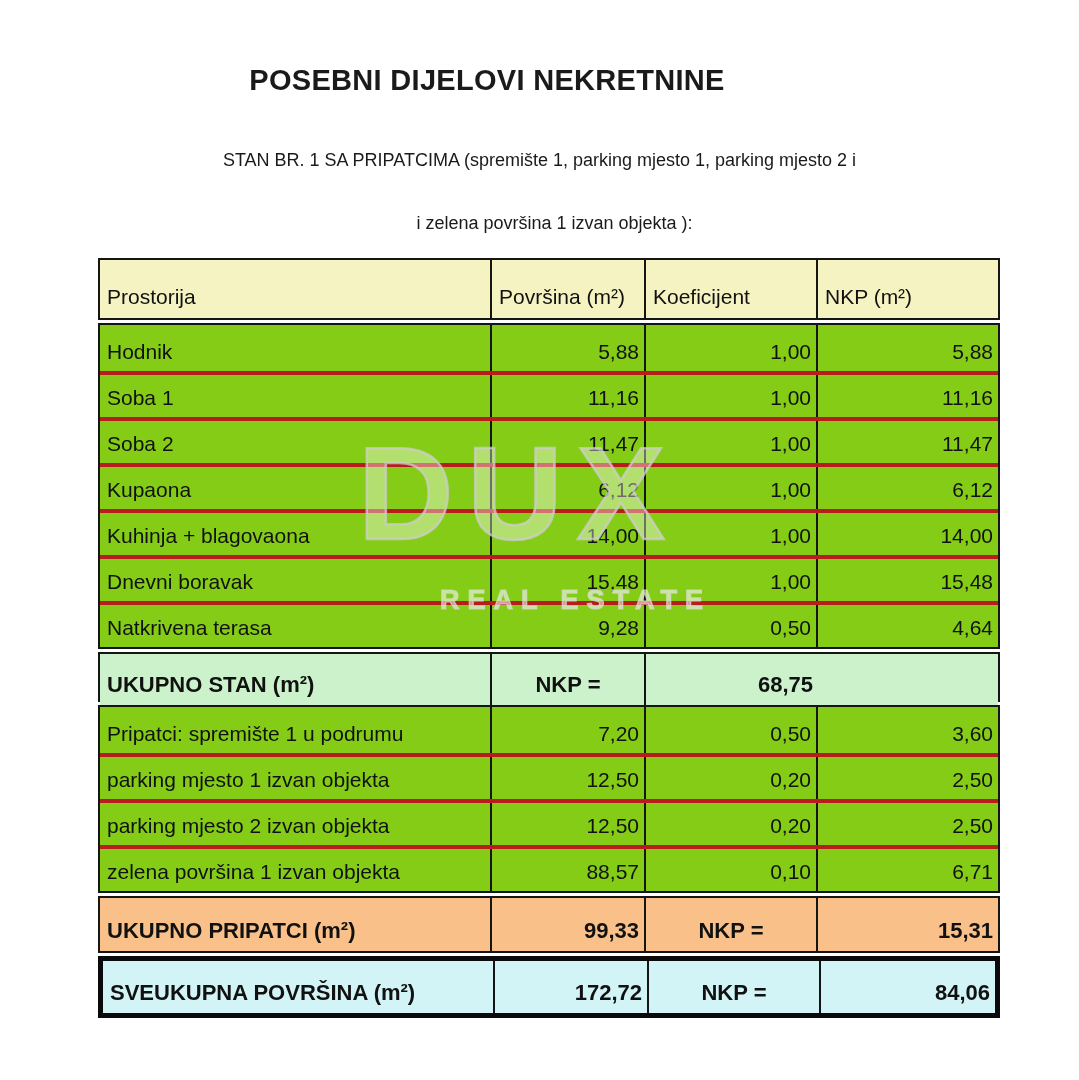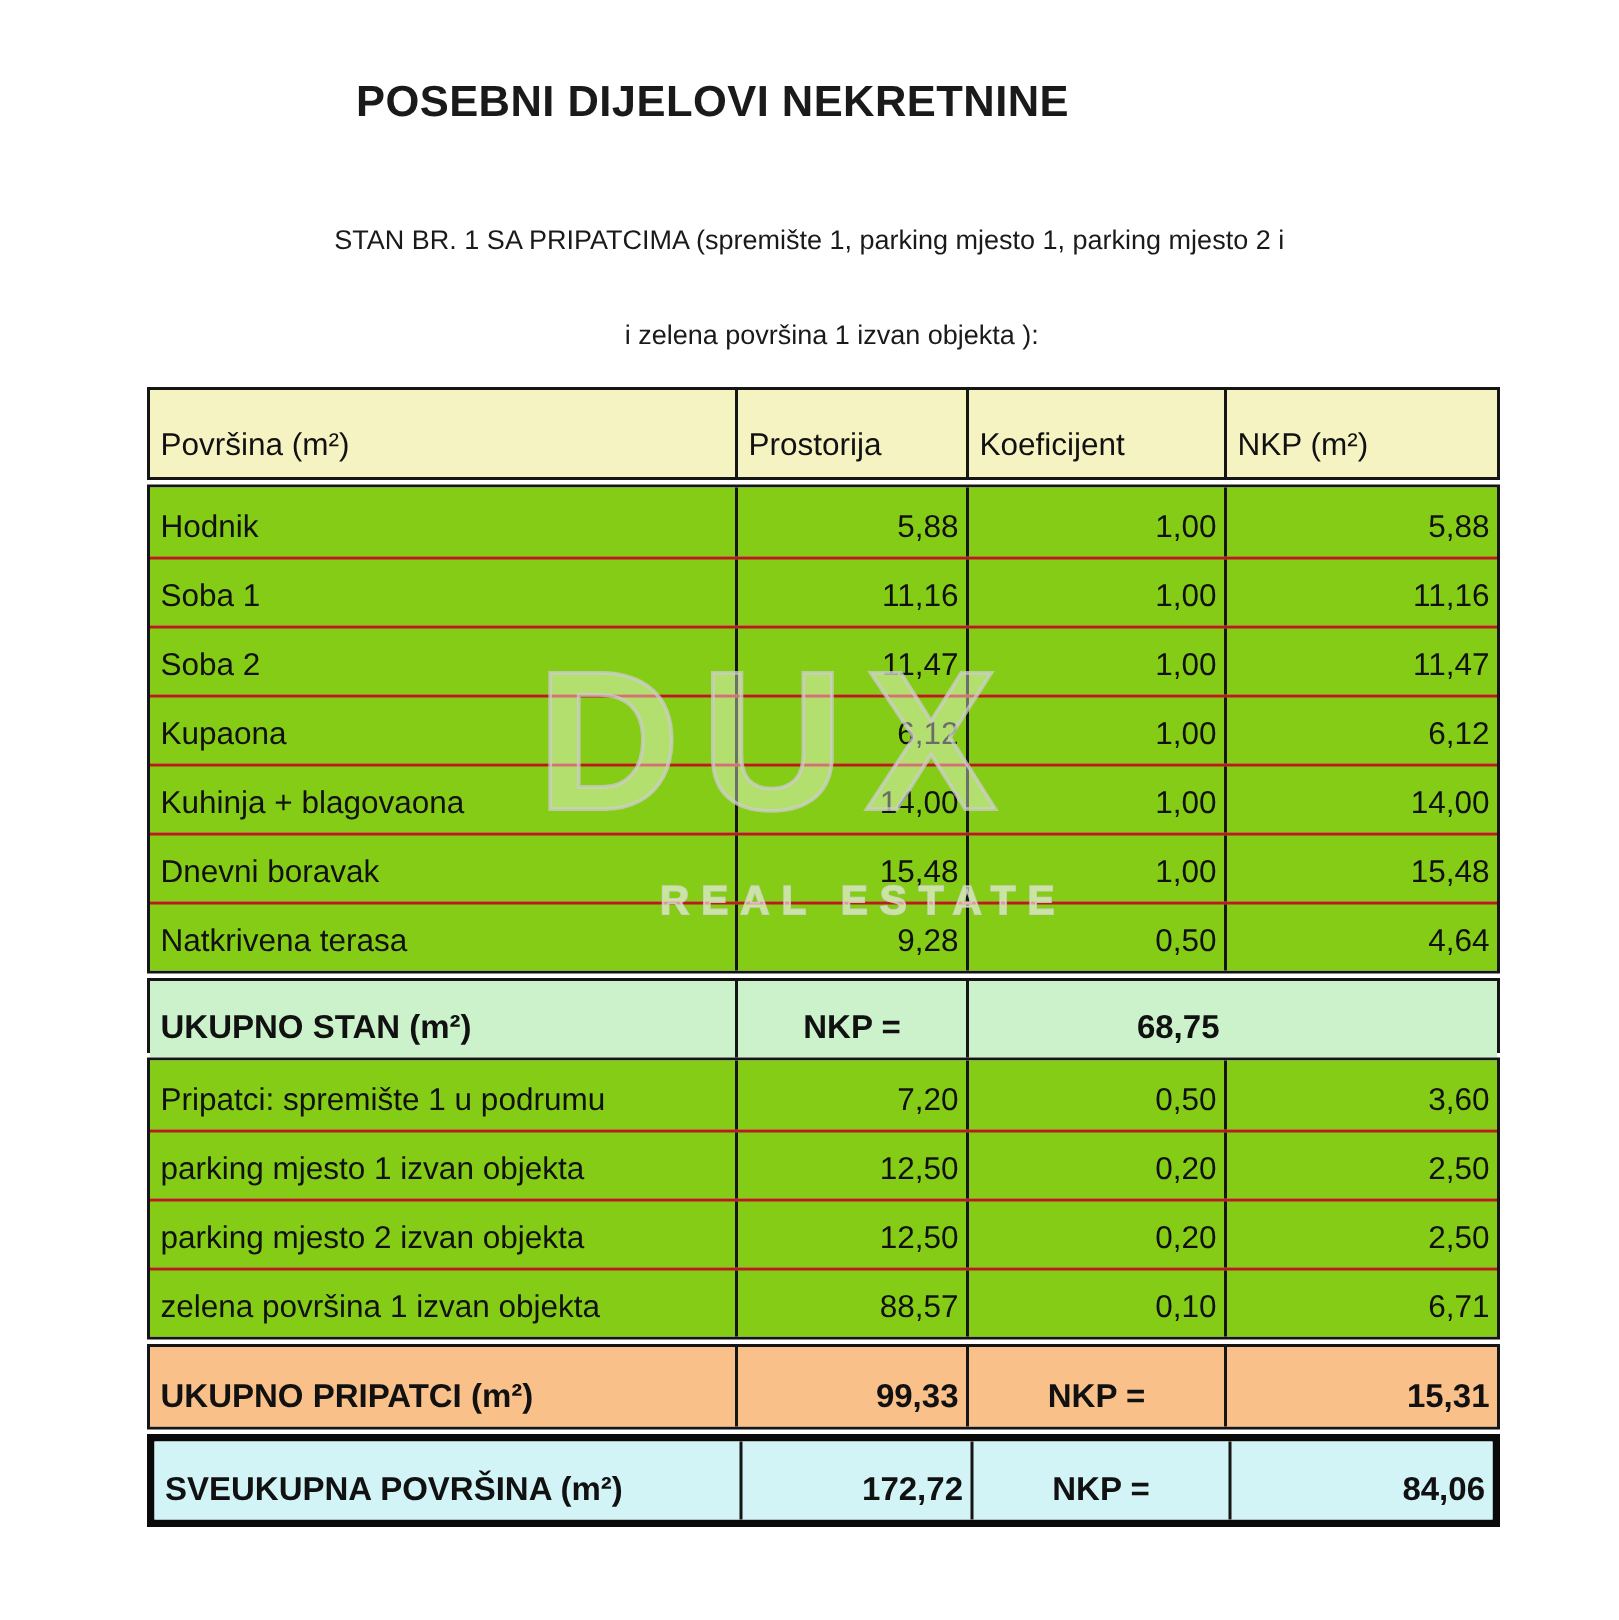--- a/index.html
+++ b/index.html
@@ -6,21 +6,21 @@
   body {
     width: 1079px; height: 1080px;
     font-family: "Liberation Sans", sans-serif;
     color: #111111;
     overflow: hidden;
   }
   .doc { position: relative; width: 1079px; height: 1080px; background: #ffffff; }
 
   .title {
     position: absolute; top: 52px; left: 0; width: 950px;
-    margin: 0; text-align: center;
+    margin: 12px; text-align: center;
     font-size: 29px; font-weight: bold; letter-spacing: 0.3px;
     color: #1a1a1a;
   }
   .subtitle {
     position: absolute; left: 0; width: 1079px; margin: 0;
     text-align: center; font-size: 18px; color: #1a1a1a;
   }
   .subtitle.l1 { top: 150px; }
   .subtitle.l2 { top: 213px; padding-left: 30px; width: 1049px; }
 
@@ -32,21 +32,21 @@
     border: 2px solid #151515; background: #ffffff;
     margin-top: 3px;
   }
   .sect.first { margin-top: 0; }
 
   .t-row {
     box-sizing: border-box;
     display: grid; grid-template-columns: 392px 154px 172px 1fr;
     height: 46px; background: #84cc16;
   }
-  .rows-block .t-row { border-top: 2px solid #b91c1c; }
+  .rows-block .t-row { border-top: 4px solid #b91c1c; }
   .rows-block .t-row:first-child { border-top: none; }
 
   .cell {
     display: flex; align-items: flex-end;
     padding-bottom: 7px; font-size: 21px;
     overflow: hidden; white-space: nowrap;
   }
   .c-label { justify-content: flex-start; padding-left: 7px; }
   .c-num   { justify-content: flex-end; padding-right: 5px; }
   .c-mid   { justify-content: center; text-align: center; }
@@ -87,22 +87,22 @@
 <div class="doc">
 
   <h1 class="title">POSEBNI DIJELOVI NEKRETNINE</h1>
   <p class="subtitle l1">STAN BR. 1 SA PRIPATCIMA (spremište 1, parking mjesto 1, parking mjesto 2 i</p>
   <p class="subtitle l2">i zelena površina 1 izvan objekta ):</p>
 
   <div class="areas-table">
 
     <div class="sect header-sect first">
       <div class="t-row">
+        <div class="cell c-label b-r">Prostorija</div>
         <div class="cell c-label b-r">Površina (m²)</div>
-        <div class="cell c-label b-r">Prostorija</div>
         <div class="cell c-label b-r">Koeficijent</div>
         <div class="cell c-label">NKP (m²)</div>
       </div>
     </div>
 
     <div class="sect rows-block">
       <div class="t-row">
         <div class="cell c-label b-r">Hodnik</div>
         <div class="cell c-num b-r">5,88</div>
         <div class="cell c-num b-r">1,00</div>

